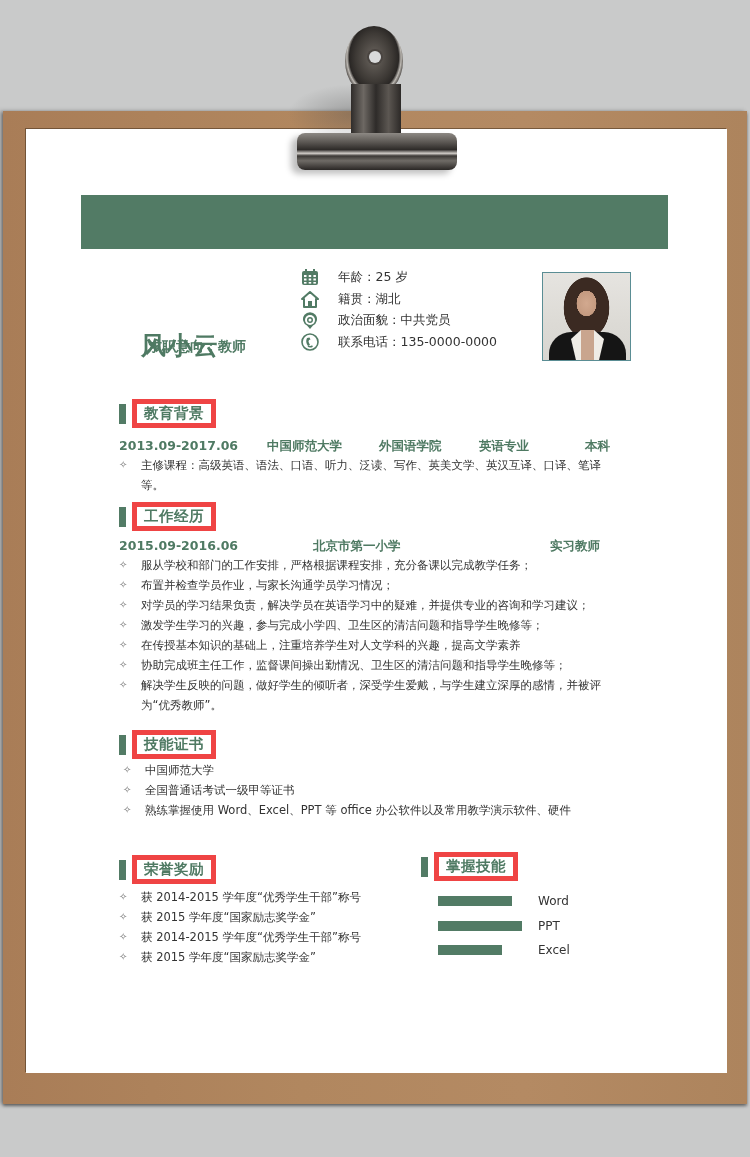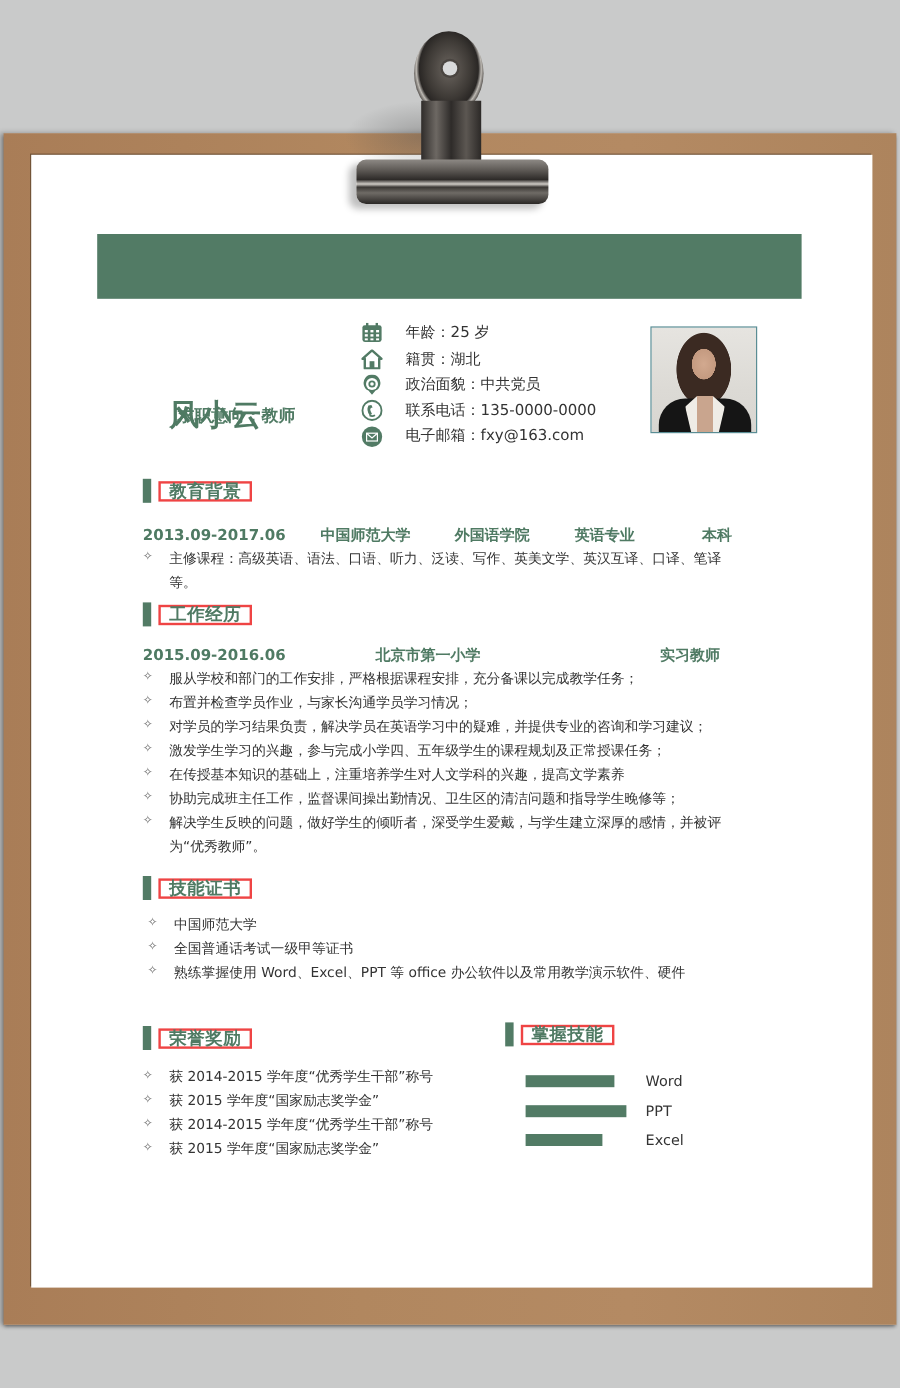--- a/index.html
+++ b/index.html
@@ -88,21 +88,21 @@
   }
   .photo-collar {
     position: absolute; left: 28px; bottom: 0; width: 33px; height: 30px;
     background: linear-gradient(90deg, #efece6 0 30%, #c9a58e 30% 70%, #efece6 70% 100%);
     clip-path: polygon(0 30%, 30% 0, 70% 0, 100% 30%, 85% 100%, 15% 100%);
   }
 
   .sec-head { position: absolute; display: flex; align-items: center; }
   .sec-bar { width: 7px; height: 20px; background: #527b65; margin-right: 6px; }
   .sec-box {
-    border: 2px solid #ef4444; height: 17px; padding: 0 7px;
+    border: 5px solid #ef4444; height: 29px; padding: 0 7px;
     font-size: 14.5px; font-weight: bold; color: #4f7a63;
     display: flex; align-items: center; letter-spacing: 0.5px;
   }
 
   .row-green { position: absolute; font-size: 12.5px; font-weight: bold; color: #4f7a63; white-space: nowrap; text-align: center; }
 
   .bullets { position: absolute; }
   .bullet { display: flex; font-size: 11.5px; color: #333; line-height: 20px; }
   .bullet .dia { width: 22px; flex: none; color: #777; font-size: 10px; }
   .bullet .txt { flex: 1; }
@@ -176,30 +176,20 @@
   <div class="info-row">
     <span class="info-icon">
       <svg width="18" height="18" viewBox="0 0 18 18">
           <circle cx="9" cy="9" r="8" fill="none" stroke="#527b65" stroke-width="1.6"></circle>
           <path d="M6 5 Q4 9 7 13 L9 12 L8 10 Q7 8.5 8 7 L9.5 6.5 L8.5 4.5 Z" fill="#527b65"></path>
           <path d="M7 13 Q9 14.5 11.5 13" fill="none" stroke="#527b65" stroke-width="1.5"></path>
         </svg>
     </span>
     <span class="info-text">联系电话：135-0000-0000</span>
   </div>
-  <div class="info-row">
-    <span class="info-icon">
-      <svg width="18" height="18" viewBox="0 0 18 18">
-          <circle cx="9" cy="9" r="8.5" fill="#527b65"></circle>
-          <rect x="4.5" y="6" width="9" height="6.5" fill="none" stroke="#fff" stroke-width="1"></rect>
-          <path d="M4.5 6 L9 10 L13.5 6" fill="none" stroke="#fff" stroke-width="1"></path>
-        </svg>
-    </span>
-    <span class="info-text">电子邮箱：fxy@163.com</span>
-  </div>
 </div>
 
 <div class="photo">
   <div class="photo-body"></div>
   <div class="photo-collar"></div>
 </div>
 
 <div class="sec-head" style="left:119px; top:399px;">
   <div class="sec-bar"></div>
   <div class="sec-box">教育背景</div>
@@ -231,21 +221,21 @@
   <div class="bullet">
       <span class="dia">✧</span>
       <span class="txt">布置并检查学员作业，与家长沟通学员学习情况；</span>
     </div>
   <div class="bullet">
       <span class="dia">✧</span>
       <span class="txt">对学员的学习结果负责，解决学员在英语学习中的疑难，并提供专业的咨询和学习建议；</span>
     </div>
   <div class="bullet">
       <span class="dia">✧</span>
-      <span class="txt">激发学生学习的兴趣，参与完成小学四、五年级学生的课程规划及正常授课任务；</span>
+      <span class="txt">激发学生学习的兴趣，参与完成小学四、卫生区的清洁问题和指导学生晚修等；</span>
     </div>
   <div class="bullet">
       <span class="dia">✧</span>
       <span class="txt">在传授基本知识的基础上，注重培养学生对人文学科的兴趣，提高文学素养</span>
     </div>
   <div class="bullet">
       <span class="dia">✧</span>
       <span class="txt">协助完成班主任工作，监督课间操出勤情况、卫生区的清洁问题和指导学生晚修等；</span>
     </div>
   <div class="bullet">

